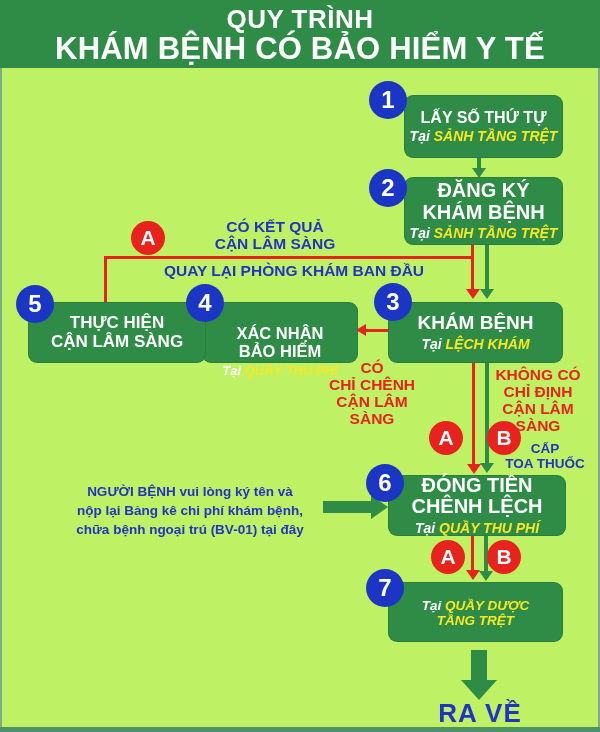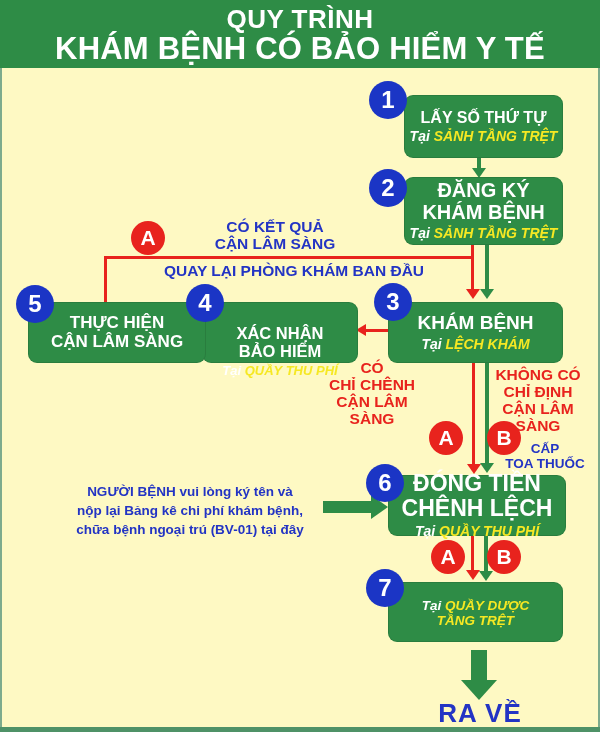--- a/index.html
+++ b/index.html
@@ -1,17 +1,17 @@
 <!DOCTYPE html>
 <html><head>
 <meta charset="utf-8">
 <style>
   html,body{margin:0;padding:0;background:#fff;}
   .canvas{
-    position:relative;width:600px;height:732px;background:#fef9c3;
+    position:relative;width:600px;height:732px;background:#bef264;
     font-family:"Liberation Sans",sans-serif;overflow:hidden;
     box-shadow:inset 0 0 0 2px #7dab8c;
   }
   .bottom-bar{position:absolute;left:0;bottom:0;width:100%;height:5px;background:#4f9267;}
   
   .header{position:absolute;left:0;top:0;width:100%;height:68px;background:#2e8c46;
     display:flex;flex-direction:column;align-items:center;justify-content:center;z-index:2;}
   .header .t1{color:#fff;font-weight:bold;font-size:26px;line-height:29px;letter-spacing:.5px;}
   .header .t2{color:#fff;font-weight:bold;font-size:31px;line-height:30px;letter-spacing:.2px;}
   
@@ -20,21 +20,21 @@
     text-align:center;box-shadow:inset 0 0 0 1px rgba(0,0,0,.10);}
   .gbox .title{color:#fff;font-weight:bold;white-space:pre-line;line-height:1.08;}
   .gbox .sub{font-style:italic;font-weight:bold;white-space:pre-line;margin-top:3px;line-height:1.1;}
   .sub .tai{color:#ffffff;}
   .sub .loc{color:#f6e823;}
   .b1{left:404px;top:95px;width:159px;height:63px;}   .b1 .title{font-size:16px;} .b1 .sub{font-size:14px;}
   .b2{left:404px;top:177px;width:159px;height:68px;}  .b2 .title{font-size:20px;} .b2 .sub{font-size:14px;}
   .b3{left:388px;top:302px;width:175px;height:61px;}  .b3 .title{font-size:19px;} .b3 .sub{font-size:14px;}
   .b4{left:202px;top:302px;width:156px;height:61px;}  .b4 .title{font-size:16.5px;margin-top:38px;} .b4 .sub{font-size:13px;}
   .b5{left:28px;top:302px;width:178px;height:61px;}   .b5 .title{font-size:17px;}
-  .b6{left:388px;top:475px;width:178px;height:61px;}  .b6 .title{font-size:23px;} .b6 .sub{font-size:14px;}
+  .b6{left:388px;top:475px;width:178px;height:61px;}  .b6 .title{font-size:20px;} .b6 .sub{font-size:14px;}
   .b7{left:388px;top:582px;width:175px;height:60px;}  .b7 .title{font-size:20px;} .b7 .sub{font-size:13.5px;}
   
   .numc{position:absolute;width:38px;height:38px;border-radius:50%;background:#1b35c5;color:#fff;
     font-weight:bold;font-size:24px;display:flex;align-items:center;justify-content:center;z-index:5;}
   
   .badge{position:absolute;width:34px;height:34px;border-radius:50%;background:#e8231d;color:#fff;
     font-weight:bold;font-size:21px;display:flex;align-items:center;justify-content:center;z-index:5;}
   
   .line{position:absolute;z-index:1;}
   .green{background:#2e8c46;} .red{background:#e8231d;}

